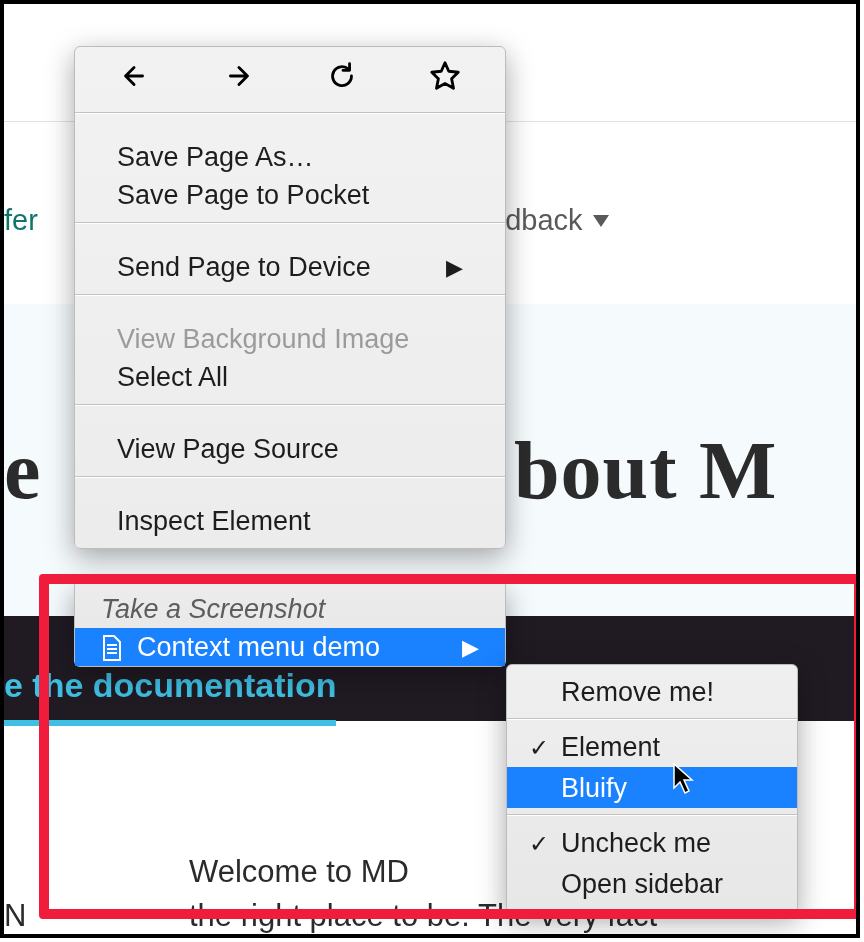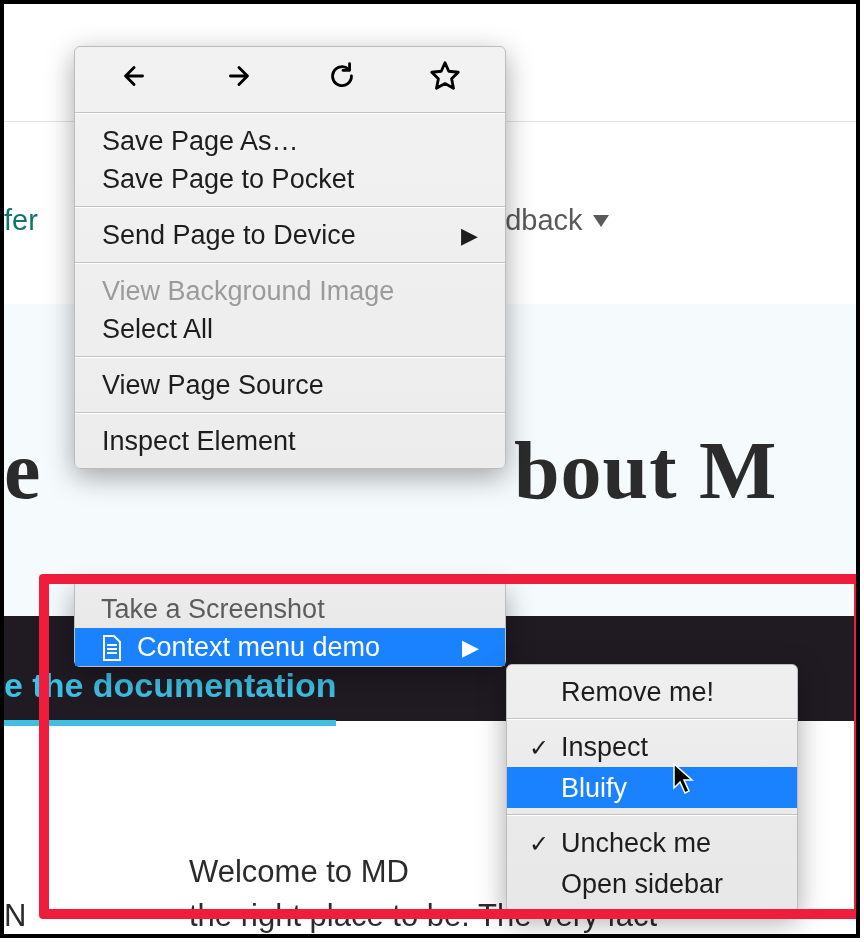--- a/index.html
+++ b/index.html
@@ -32,22 +32,22 @@
   .redbox{position:absolute;top:570px;left:35px;width:805px;height:325px;border:10px solid #ef1d3b;border-radius:4px;pointer-events:none;}
 
   
   .menu1{position:absolute;top:42px;left:70px;width:430px;background:linear-gradient(#f2f2f2,#ececec);border:1px solid #bcbcbc;border-radius:6px;box-shadow:0 8px 28px rgba(0,0,0,.35);}
   .menu1 .iconrow{display:flex;align-items:center;justify-content:space-around;padding:12px 8px 14px;}
   .menu1 .iconrow .ib{width:50px;text-align:center;font-size:34px;line-height:1;}
   .sep{height:1px;background:#c2c2c2;border-bottom:1px solid #fff;}
   .mi{padding:4px 26px 3px;font-size:27px;color:#1d1d1d;white-space:nowrap;display:flex;align-items:center;}
   .mi.disabled{color:#9b9b9b;}
   .mi .sub-arrow{margin-left:auto;font-size:22px;}
-  .group{padding:8px 1px;}
-  .mi.trunc{padding-top:10px;}
+  .group{padding:8px 16px;margin-top:16px;}
+  .mi.trunc{padding-top:10px;font-style:italic;}
 
   .mi.selected{background:#1a82ff;color:#fff;}
   .mi.selected .doc-icon path, .mi.selected .doc-icon rect{stroke:#fff;}
 
   .doc-icon{width:22px;height:26px;margin-right:14px;}
 
   
   .menu2{position:absolute;top:617px;left:502px;width:290px;background:linear-gradient(#efefef,#e7e7e7);border:1px solid #bcbcbc;border-radius:6px;box-shadow:0 8px 28px rgba(0,0,0,.35);margin-top:43px;}
   .m2i{padding:6px 20px 4px 54px;font-size:27px;color:#1d1d1d;position:relative;}
   .m2i .chk{position:absolute;left:22px;top:8px;font-size:24px;}
@@ -152,21 +152,21 @@
     </div>
 
     <div class="menu2">
       <div style="padding:6px 0;">
         <div class="m2i">Remove me!</div>
       </div>
       <div class="sep"></div>
       <div style="padding:6px 0;">
         <div class="m2i">
           <span class="chk">✓</span>
-          <span>Inspect</span>
+          <span>Element</span>
         </div>
         <div class="m2i selected">
           <span>Bluify</span>
         </div>
       </div>
       <div class="sep"></div>
       <div style="padding:6px 0 8px;">
         <div class="m2i">
           <span class="chk">✓</span>
           <span>Uncheck me</span>

